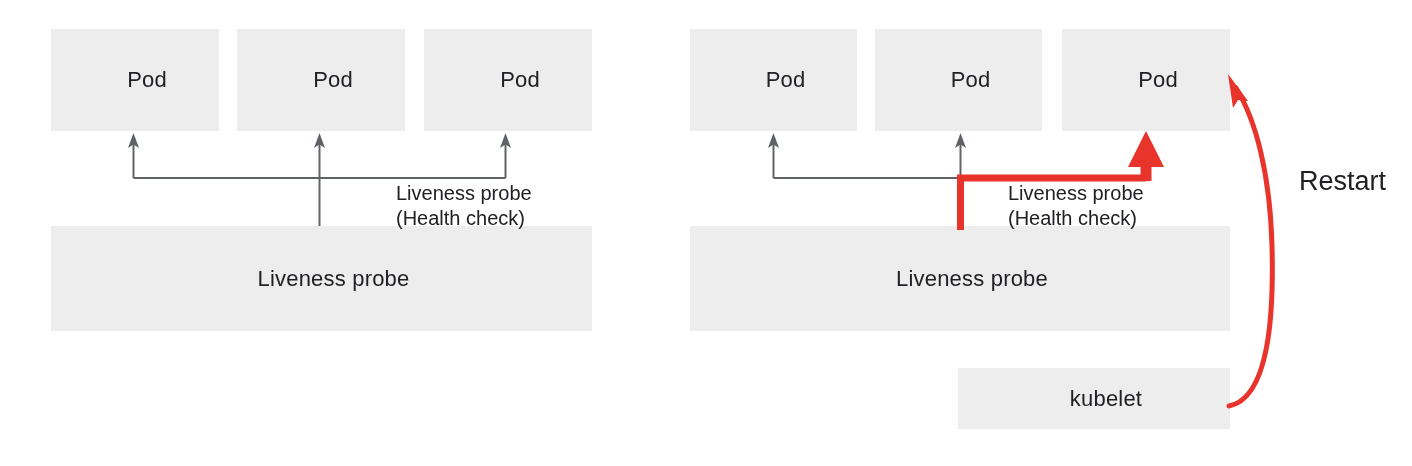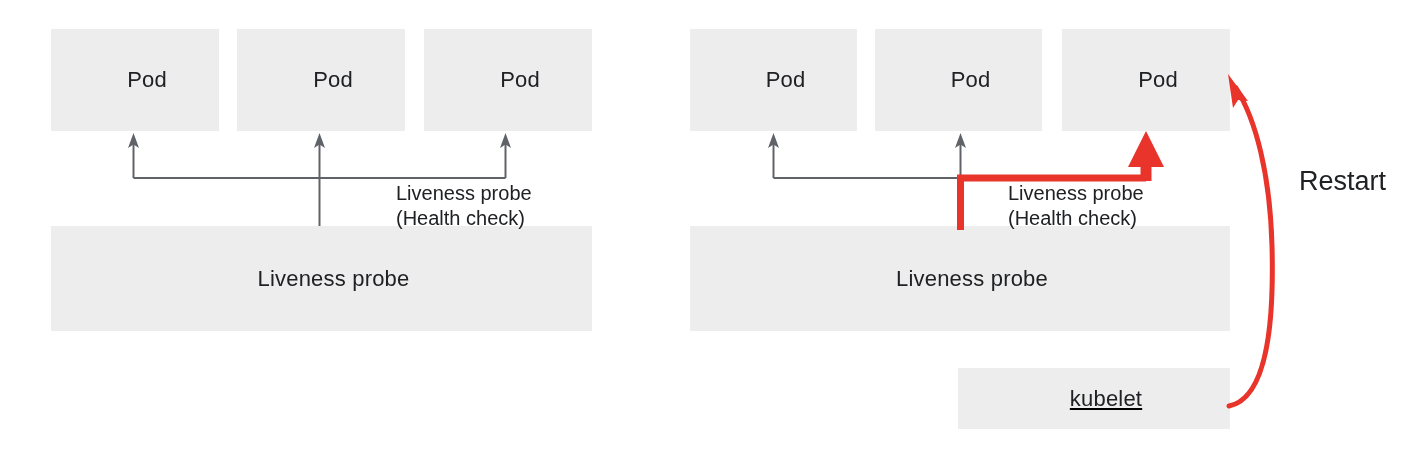--- a/index.html
+++ b/index.html
@@ -97,21 +97,21 @@
 
   <div class="box" style="left:690px; top:226px; width:540px; height:105px;">
     <span class="box-label">Liveness probe</span>
   </div>
 
   <div class="caption" style="left:1008px; top:181px;">
     <div>Liveness probe</div>
     <div>(Health check)</div>
   </div>
 
-  <div class="box" style="left:958px; top:368px; width:272px; height:61px;text-decoration:underline;">
+  <div class="box" style="left:958px; top:368px; width:272px; height:61px;">
     <span class="box-label">kubelet</span>
   </div>
 
   <div class="restart-label" style="left:1299px; top:166px;">Restart</div>
 
   <svg class="overlay" viewBox="0 0 1412 466" xmlns="http://www.w3.org/2000/svg">
 
     <g>
 
       <path d="M 319.5 226 L 319.5 143" fill="none" stroke="#5f6368" stroke-width="2"></path>

